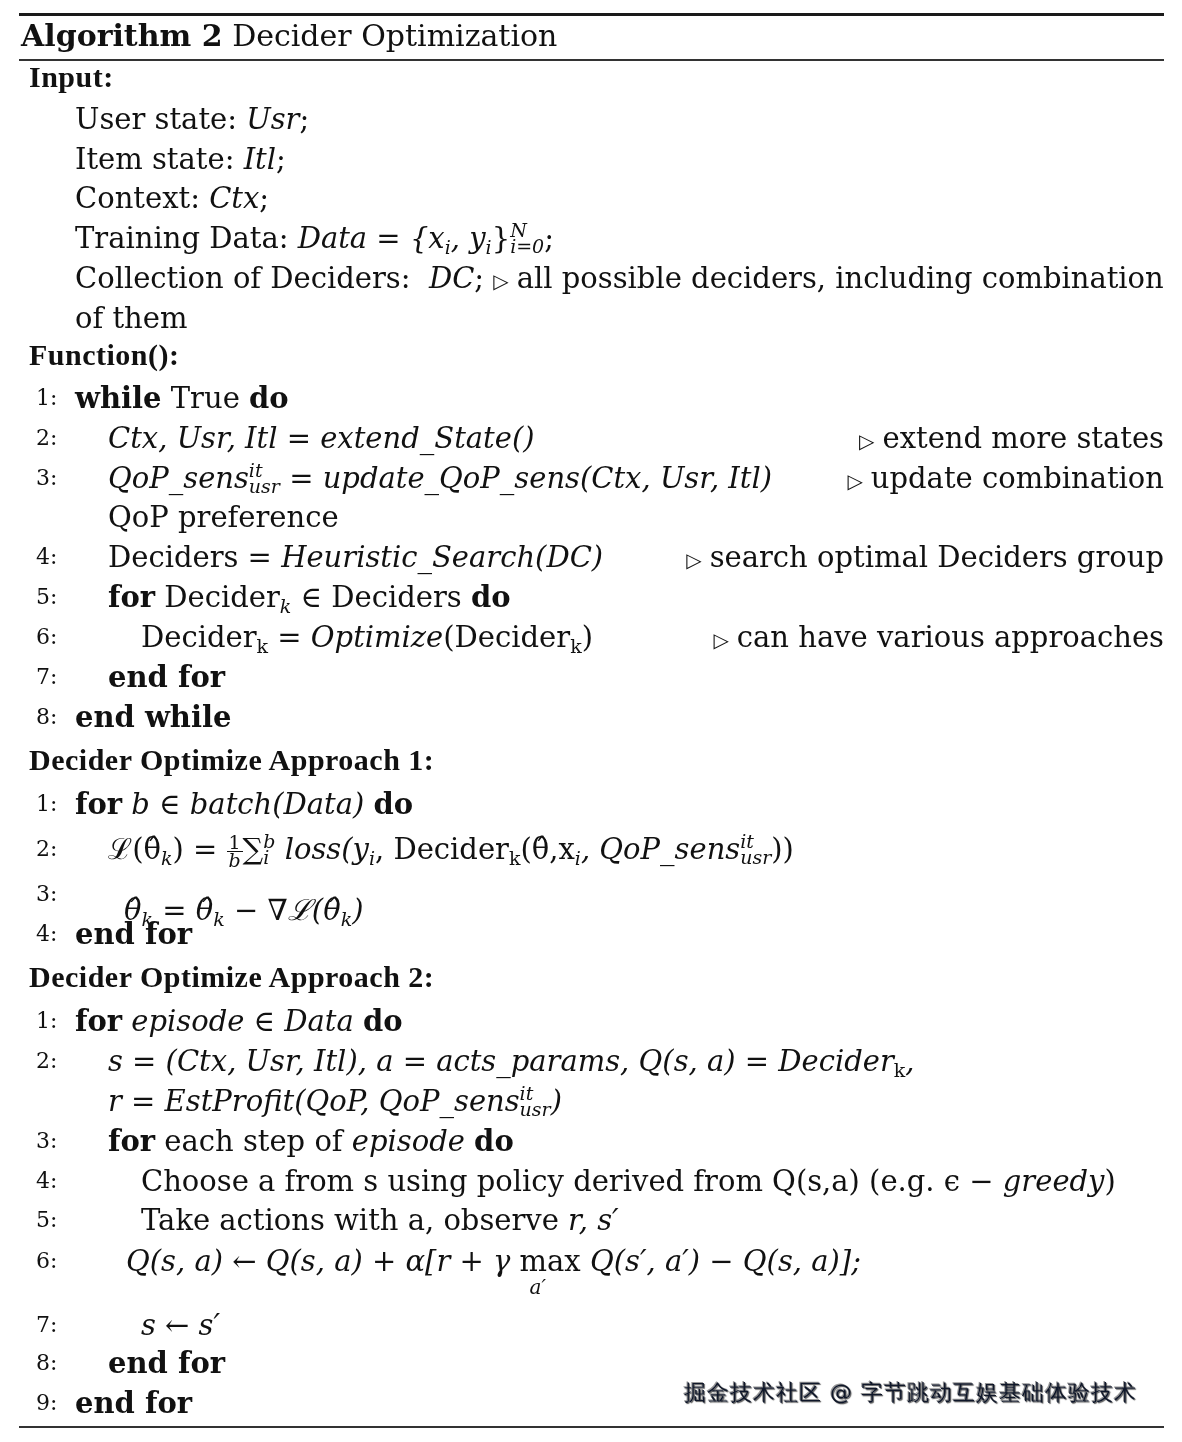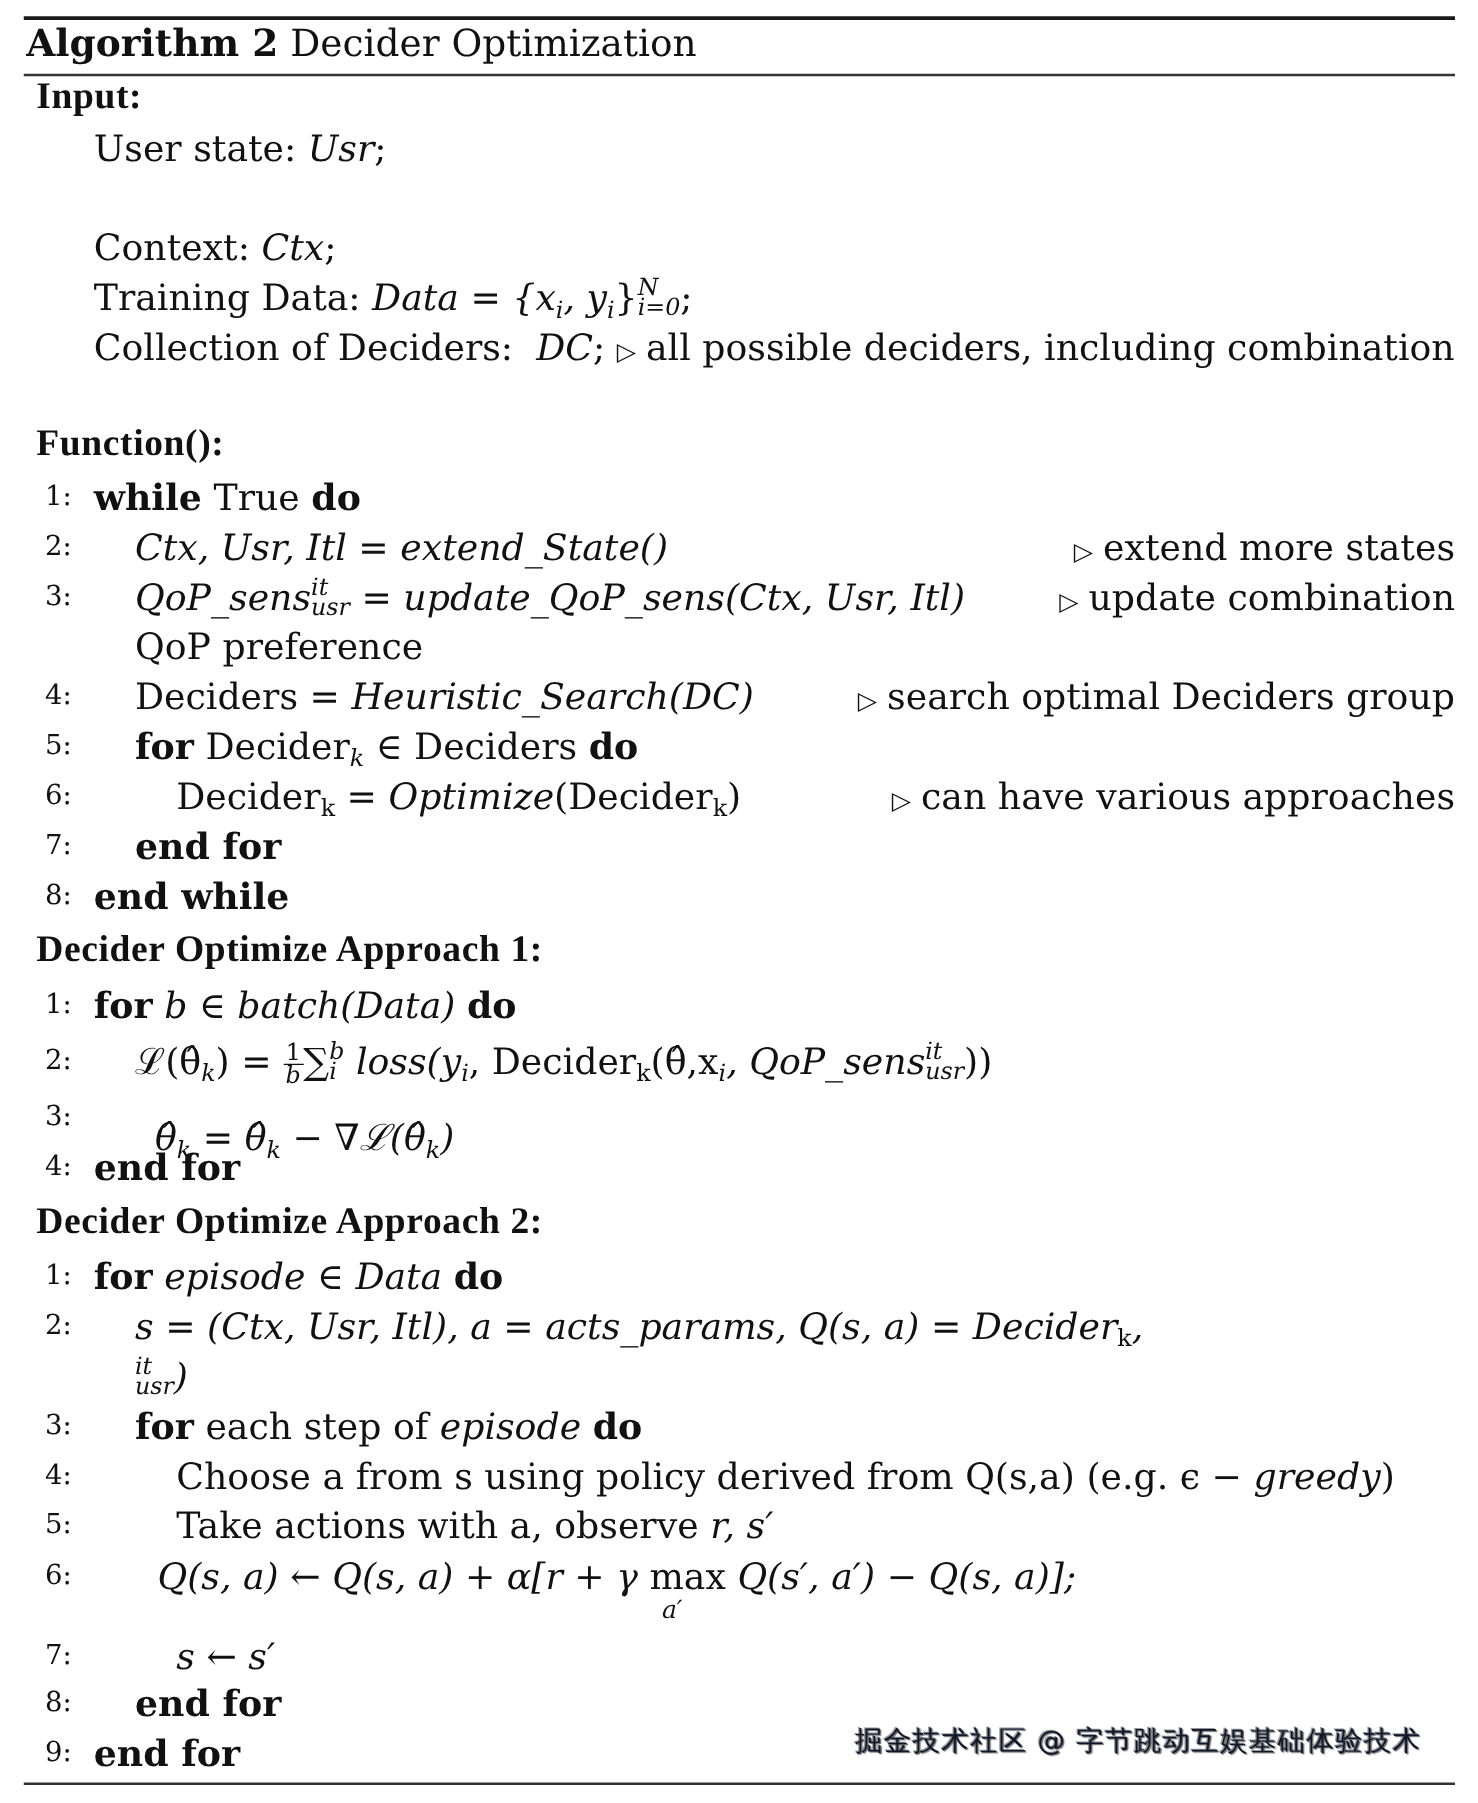--- a/index.html
+++ b/index.html
@@ -49,38 +49,47 @@
   <div class="rule-mid"></div>
 
   <div class="hdr" style="top:60px;">Input:</div>
 
   <div class="line" style="top:99px;">
     <span class="txt" style="left:56px;">
       <span>User state:</span>
       <span class="i">Usr</span><span>;</span>
     </span>
   </div>
+  <div class="line" style="top:139px;">
+    <span class="txt" style="left:56px;">
+      <span>Item state:</span>
+      <span class="i">Itl</span><span>;</span>
+    </span>
+  </div>
   <div class="line" style="top:178px;">
     <span class="txt" style="left:56px;">
       <span>Context:</span>
       <span class="i">Ctx</span><span>;</span>
     </span>
   </div>
   <div class="line" style="top:218px;">
     <span class="txt" style="left:56px;">
       <span>Training Data:</span>
       <span class="i">Data = {x</span><span class="sub i">i</span><span class="i">, y</span><span class="sub i">i</span><span>}</span><span class="supsub"><span>N</span><span>i=0</span></span><span>;</span>
     </span>
   </div>
   <div class="line" style="top:258px;">
     <span class="txt" style="left:56px;">
       <span>Collection of Deciders:</span>&nbsp;
       <span class="i">DC</span><span>;</span>
       <span class="tri">▷</span><span>all possible deciders, including combination</span>
     </span>
+  </div>
+  <div class="line" style="top:298px;">
+    <span class="txt" style="left:56px;">of them</span>
   </div>
 
   <div class="hdr" style="top:338px;">Function():</div>
 
   <div class="line" style="top:378px;">
     <span class="lnum">1:</span>
     <span class="txt" style="left:56px;"><span class="b">while</span> <span>True</span> <span class="b">do</span></span>
   </div>
   <div class="line" style="top:418px;">
     <span class="lnum">2:</span>
@@ -141,21 +150,21 @@
 
   <div class="line" style="top:1001px;">
     <span class="lnum">1:</span>
     <span class="txt" style="left:56px;"><span class="b">for</span> <span class="i">episode ∈ Data</span> <span class="b">do</span></span>
   </div>
   <div class="line" style="top:1041px;">
     <span class="lnum">2:</span>
     <span class="txt i" style="left:89px;"><span>s = (Ctx, Usr, Itl), a = acts_params, Q(s, a) = Decider</span><span class="sub" style="font-style:normal;">k</span><span>,</span></span>
   </div>
   <div class="line" style="top:1081px;">
-    <span class="txt i" style="left:89px;"><span class="supsub"><span>it</span><span>usr</span></span><span>)</span></span>
+    <span class="txt i" style="left:89px;"><span>r = EstProfit(QoP, QoP_sens</span><span class="supsub"><span>it</span><span>usr</span></span><span>)</span></span>
   </div>
   <div class="line" style="top:1121px;">
     <span class="lnum">3:</span>
     <span class="txt" style="left:89px;"><span class="b">for</span> <span>each step of</span> <span class="i">episode</span> <span class="b">do</span></span>
   </div>
   <div class="line" style="top:1161px;">
     <span class="lnum">4:</span>
     <span class="txt" style="left:122px;"><span>Choose a from s using policy derived from Q(s,a) (e.g. ϵ − </span><span class="i">greedy</span><span>)</span></span>
   </div>
   <div class="line" style="top:1200px;">

